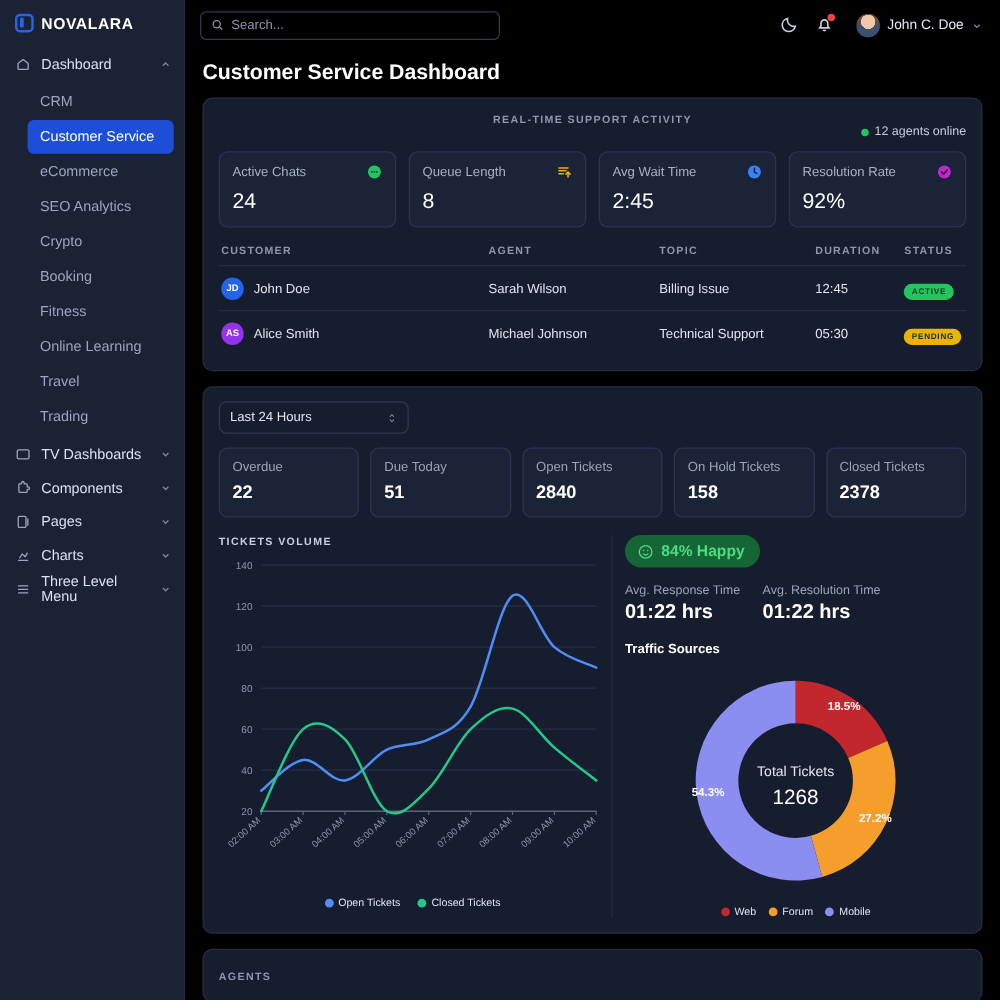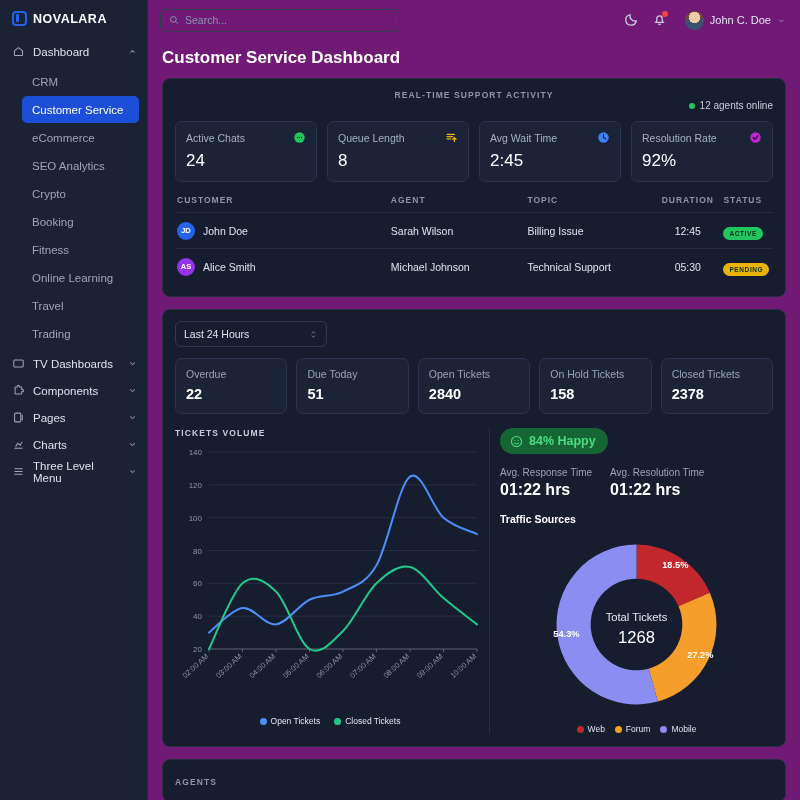--- a/index.html
+++ b/index.html
@@ -41,21 +41,21 @@
 
   .nav-sub { display: block; padding: 2px 0 2px 0; }
   .sub-row {
     display: flex; align-items: center; height: 27px;
     margin: 1px 8px 1px 22px; padding: 0 10px;
     font-size: 11.5px; color: #9aa6bd; border-radius: 5px; cursor: pointer;
   }
   .sub-row.active { background: #1d4ed8; color: #ffffff; font-weight: normal; }
 
   
-  .main { flex: 1; height: 800px; overflow: hidden; background: #701a75; }
+  .main { flex: 1; height: 800px; overflow: hidden; background: #000000; }
   .topbar {
     height: 40px; display: flex; align-items: center;
     padding: 0 14px 0 12px; gap: 10px;
   }
   .search-box {
     width: 240px; height: 23px; border: 1px solid #313b52; border-radius: 5px;
     display: flex; align-items: center; gap: 6px; padding: 0 8px; background: transparent;
   }
   .search-box svg { width: 10px; height: 10px; color: #8c97ad; flex: 0 0 10px; }
   .search-box .ph { font-size: 10.5px; color: #8c97ad; }
@@ -102,21 +102,21 @@
 
   
   .tbl { margin-top: 13px; }
   .tbl-head, .tbl-row { display: flex; align-items: center; }
   .tbl-head { padding: 0 2px 7px 2px; }
   .th { font-size: 8.5px; letter-spacing: 1px; color: #8c97ad; font-weight: bold; }
   .tbl-row { height: 36px; padding: 0 2px; border-top: 1px solid #242d41; }
   .c1 { width: 36%; display: flex; align-items: center; gap: 8px; }
   .c2 { width: 23%; }
   .c3 { width: 21%; }
-  .c4 { width: 12%; text-align: center; }
+  .c4 { width: 12%; }
   .c5 { width: 8%; }
   .ava {
     width: 18px; height: 18px; border-radius: 50%; flex: 0 0 18px;
     display: flex; align-items: center; justify-content: center;
     font-size: 7.5px; font-weight: bold; color: #fff;
   }
   .td { font-size: 10.5px; color: #dfe5ef; }
   .badge {
     display: inline-block; font-size: 6.5px; font-weight: bold; letter-spacing: 0.6px;
     padding: 3px 6px; border-radius: 9px; color: #08301a;

